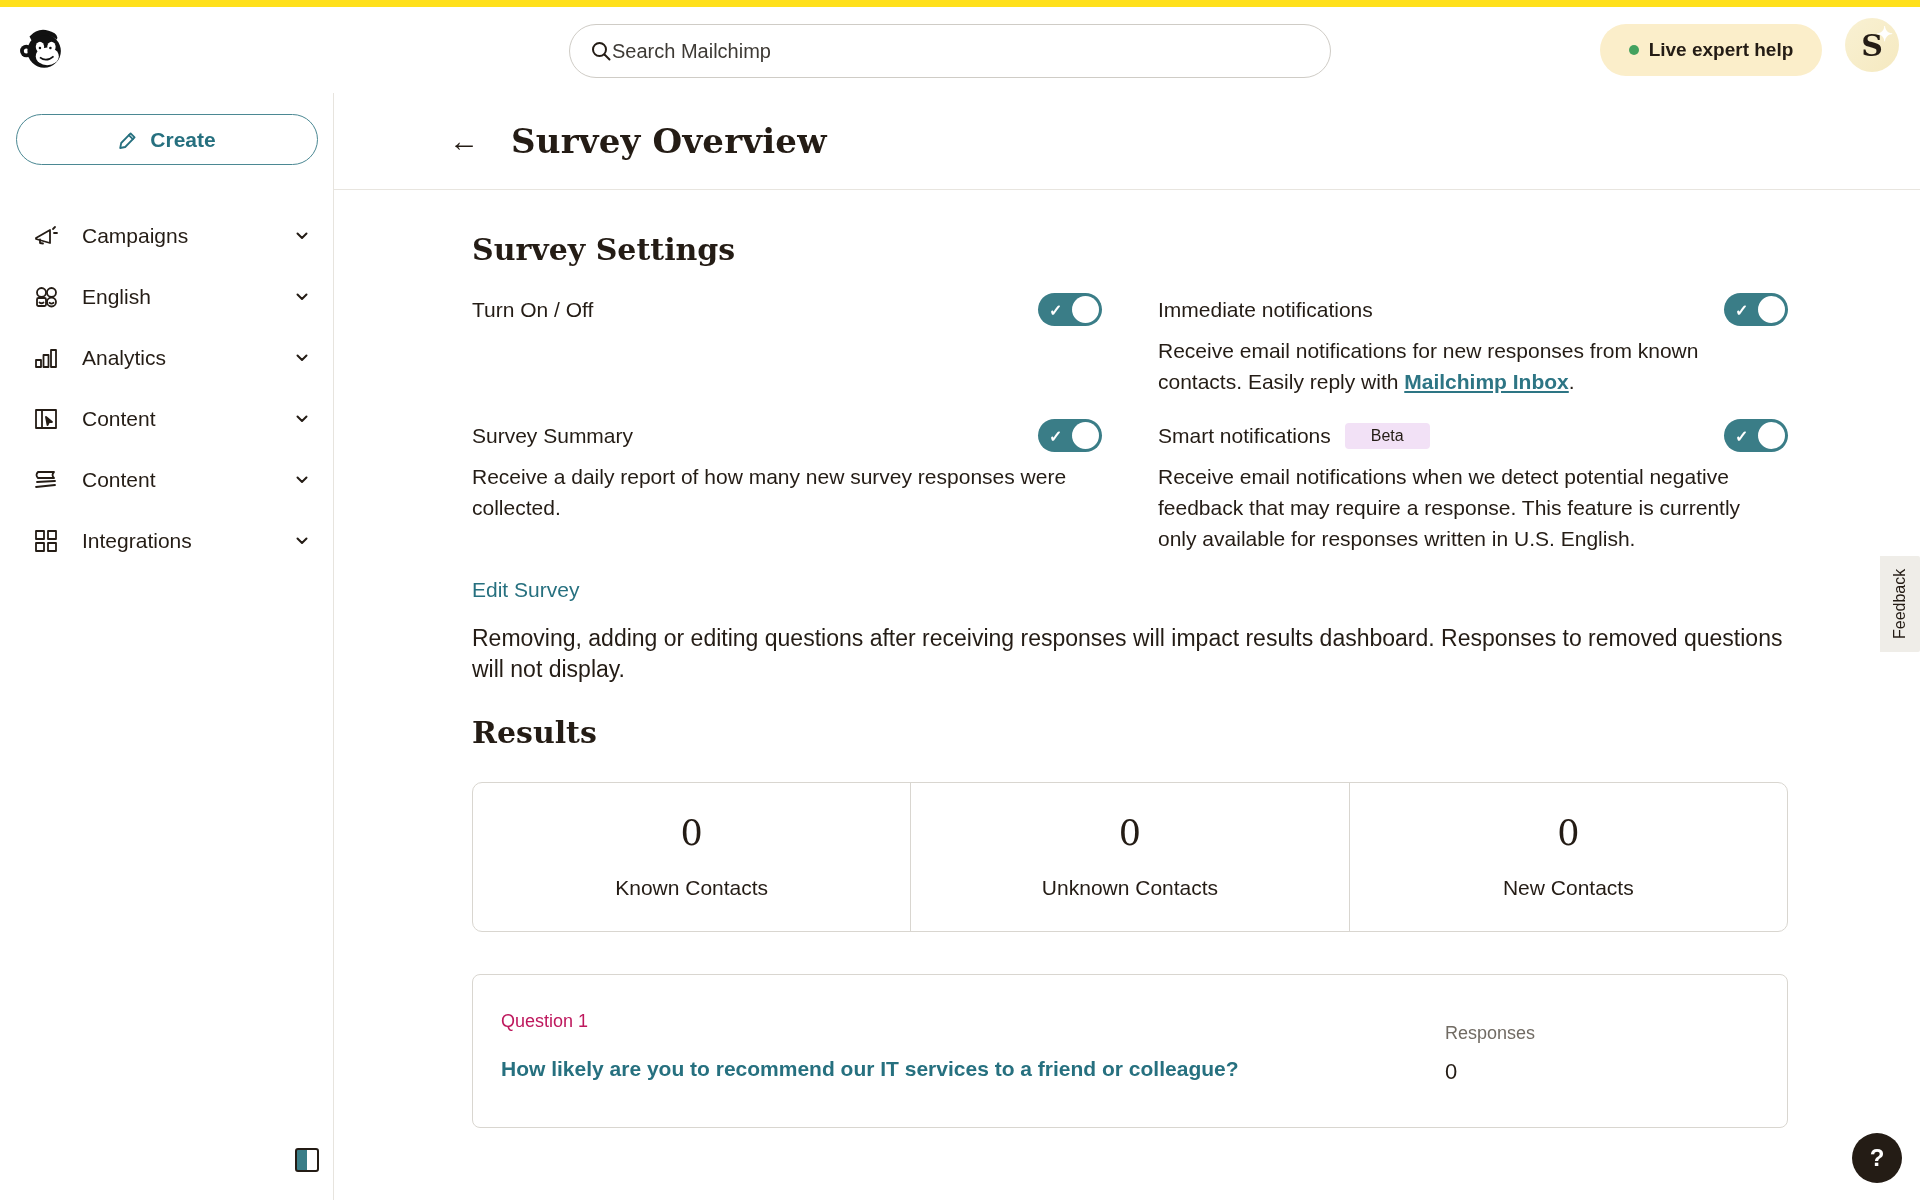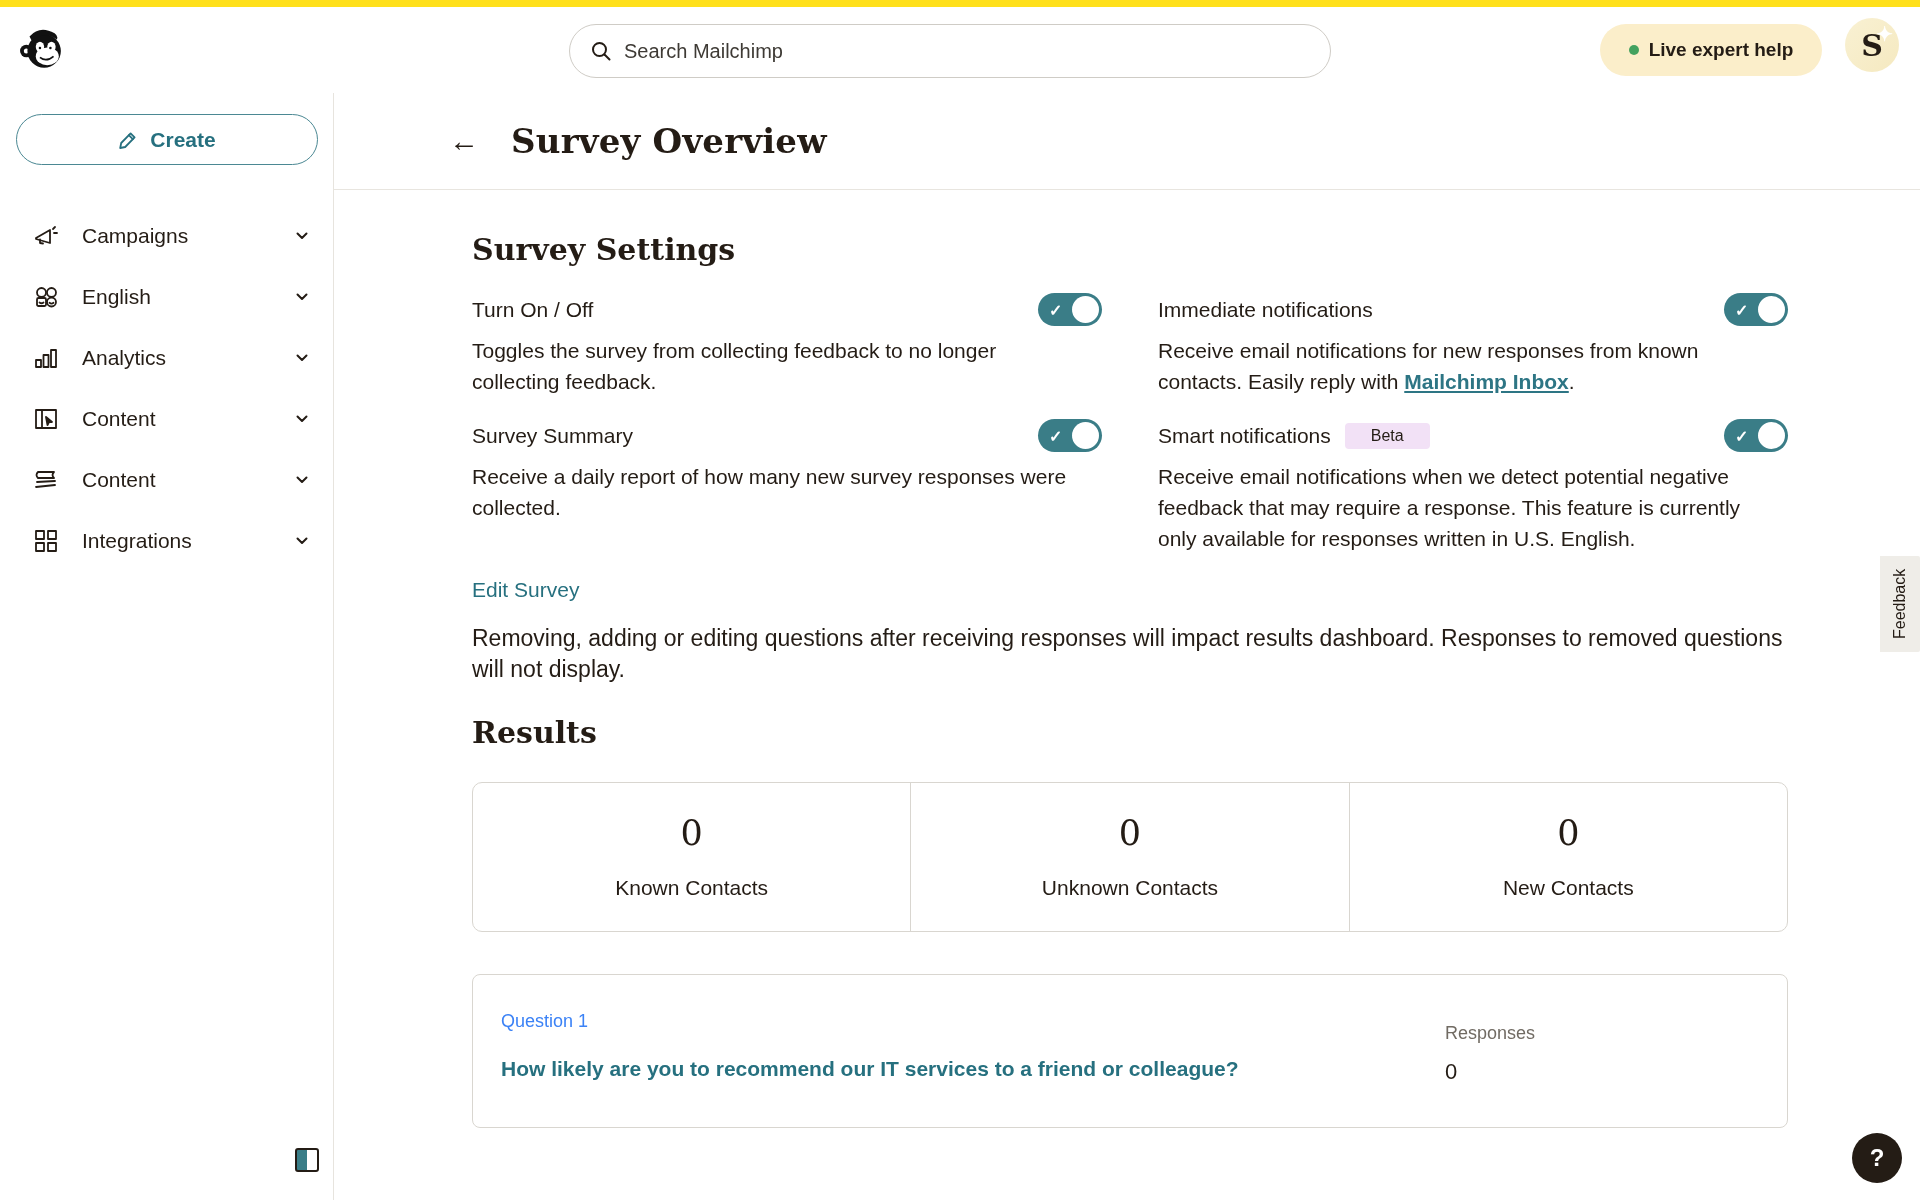--- a/index.html
+++ b/index.html
@@ -12,21 +12,21 @@
 
   
   .yellow-strip { height:7px; background:#FFE01B; }
 
   
   .header { height:86px; background:#fff; position:relative; }
   .logo { position:absolute; left:18px; top:50%; transform:translateY(-50%); width:46px; height:46px; }
   .search-wrap {
     position:absolute; left:569px; top:17px; width:762px; height:54px;
     border:1px solid #cfccc6; border-radius:28px; background:#fff;
-    display:flex; align-items:center; padding:16px 20px; gap:12px;
+    display:flex; align-items:center; padding:16px 20px; gap:0;
   }
   .search-wrap input {
     border:none; outline:none; font-size:20px; flex:1; color:#241C15;
     font-family:"Liberation Sans",sans-serif; background:transparent;
   }
   .search-wrap input::placeholder { color:#2e2a24; opacity:.92; }
   .live-help {
     position:absolute; left:1600px; top:17px; height:52px; width:222px;
     background:#FBEECA; border:none; border-radius:26px;
     display:flex; align-items:center; justify-content:center; gap:10px;
@@ -119,21 +119,21 @@
   }
   .stat-cell + .stat-cell { border-left:1px solid #d9d6d0; }
   .stat-value { font-size:35px; font-weight:500; line-height:1; }
   .stat-label { margin-top:25px; font-size:21px; }
 
   .question-card {
     margin-top:42px; border:1px solid #d9d6d0; border-radius:8px;
     padding:36px 40px 42px 28px; display:flex;
   }
   .q-left { flex:1; }
-  .q-label { color:#3b82f6; font-size:18px; }
+  .q-label { color:#be185d; font-size:18px; }
   .q-text { margin-top:25px; color:#26707f; font-size:21px; font-weight:700; cursor:pointer; display:inline-block; }
   .q-right { width:302px; padding-top:12px; }
   .q-resp-label { color:#716B63; font-size:18px; }
   .q-resp-value { margin-top:15px; font-size:22px; }
 
   
   .feedback-tab {
     position:absolute; right:0; top:556px; width:40px; height:96px;
     background:#efede8; display:flex; align-items:center; justify-content:center;
     writing-mode:vertical-rl; transform:rotate(180deg);
@@ -297,21 +297,20 @@
             <div class="setting-head">
               <div class="setting-title-wrap">
                 <span class="setting-title">Turn On / Off</span>
 
               </div>
               <div class="toggle">
                 <span class="tick">✓</span>
                 <span class="knob"></span>
               </div>
             </div>
-            <p class="setting-desc"><span>Toggles the survey from collecting feedback to no longer collecting feedback.</span><span></span></p>
           </div>
 
           <div class="setting">
             <div class="setting-head">
               <div class="setting-title-wrap">
                 <span class="setting-title">Immediate notifications</span>
 
               </div>
               <div class="toggle">
                 <span class="tick">✓</span>

